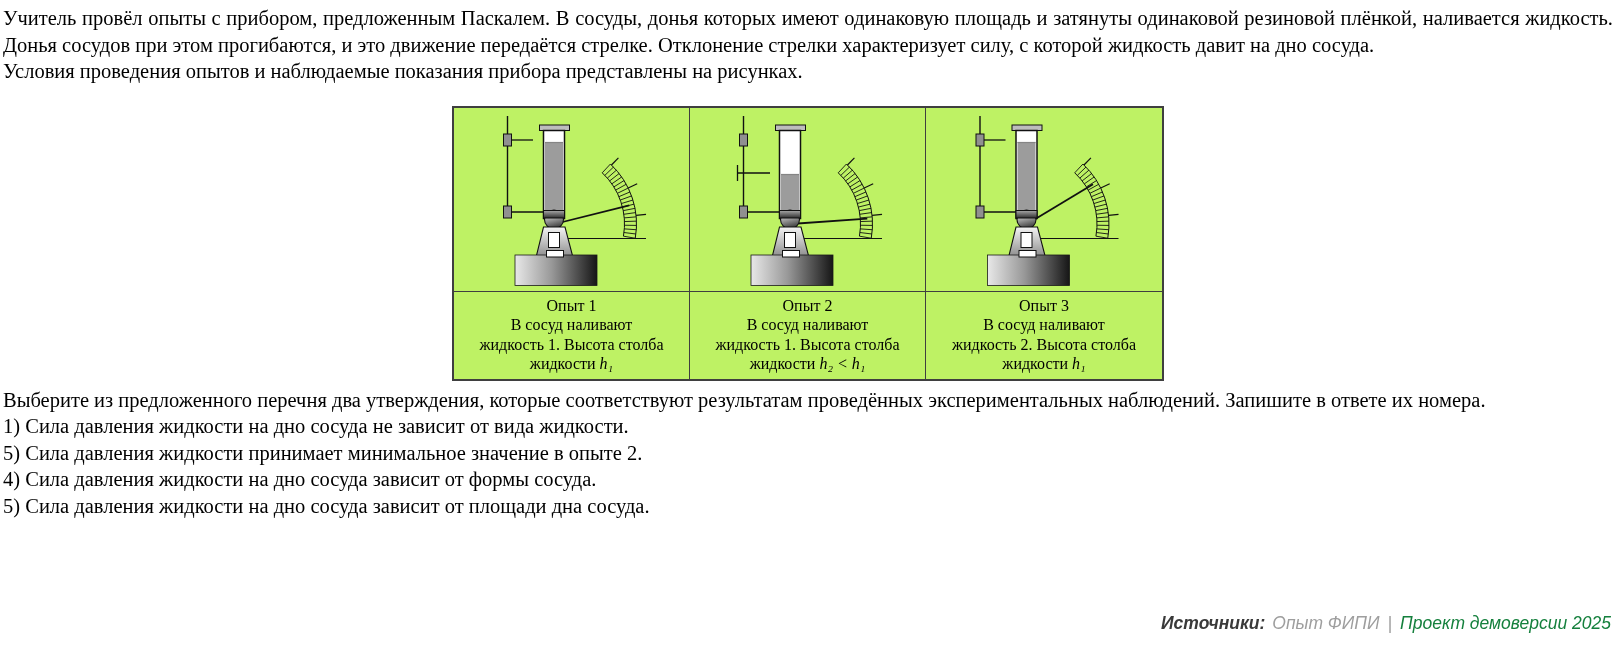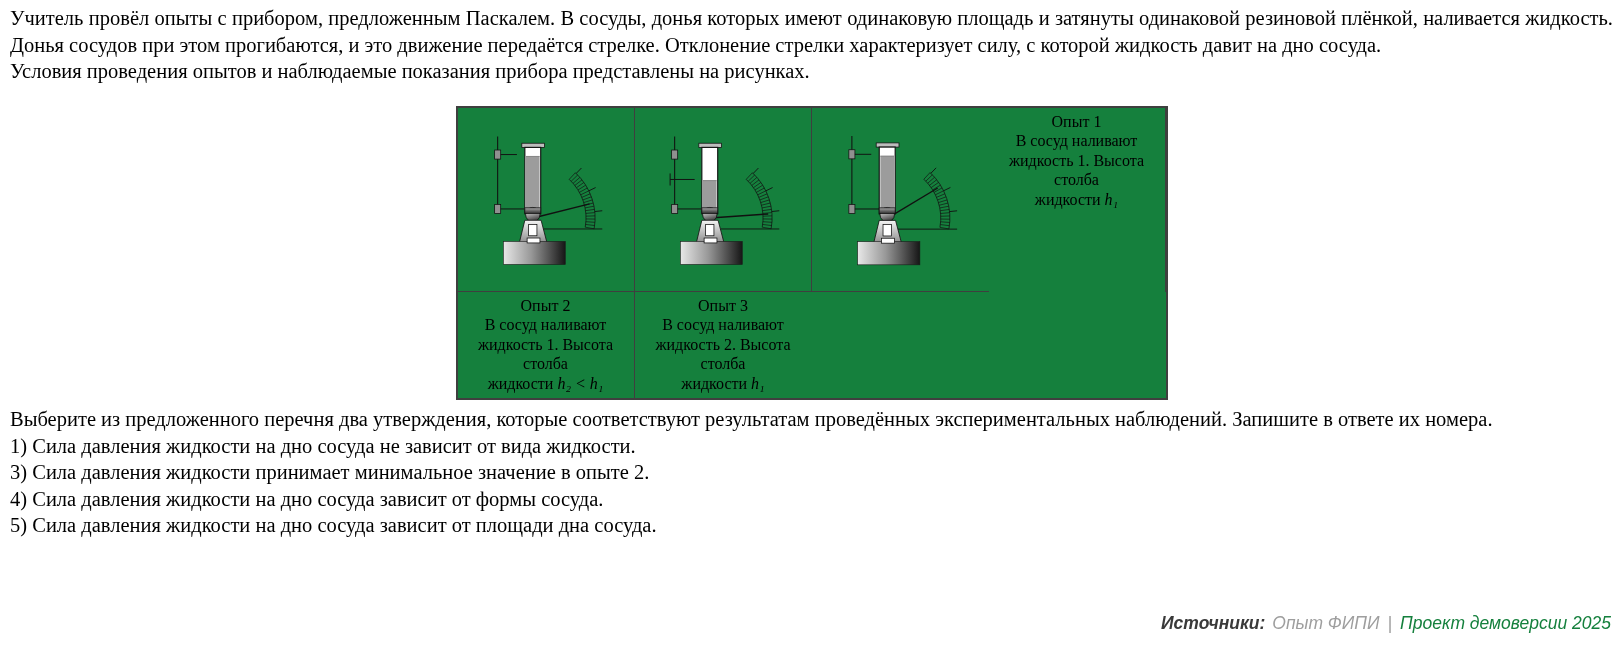--- a/index.html
+++ b/index.html
@@ -2,27 +2,27 @@
 <html><head>
 <meta charset="utf-8">
 <style>
   html,body{margin:0;padding:0;}
   body{
     width:1616px;height:645px;position:relative;overflow:hidden;
     background:#ffffff;color:#000;
     font-family:"Liberation Serif","DejaVu Serif",serif;
     font-size:20.5px;line-height:26.5px;
   }
-  .doc{padding:5px 3px 0 10px;}
+  .doc{padding:5px 3px 0 3px;}
   .para{text-align:justify;}
   .fig{
     width:708px;margin:21px auto 6px;
     border:2px solid #3f3f3f;
-    display:grid;grid-template-columns:1fr 1fr 1fr 1fr;
-    background:#15803d;
+    display:grid;grid-template-columns:1fr 1fr 1fr;
+    background:#bef264;
   }
   .cell{border-right:1.5px solid #3f3f3f;}
   .cell:nth-child(3n){border-right:none;}
   .fig-draw{height:183px;border-bottom:1.5px solid #3f3f3f;position:relative;}
   .fig-draw svg{display:block;width:100%;height:183px;}
   .fig-cap{
     text-align:center;font-size:16px;line-height:19.5px;
     padding:4px 2px 5px 2px;
   }
   .formula{font-style:italic;}
@@ -262,21 +262,21 @@
       <div>В сосуд наливают</div>
       <div>жидкость 2. Высота столба</div>
       <div><span>жидкости </span><span class="formula">h₁</span></div>
     </div>
   </div>
 
   <div class="para" style="margin-top:5px;">Выберите из предложенного перечня два утверждения, которые соответствуют результатам проведённых экспериментальных наблюдений. Запишите в ответе их номера.</div>
 
   <div>
     <div class="opt">1) Сила давления жидкости на дно сосуда не зависит от вида жидкости.</div>
-    <div class="opt">3) Сила давления жидкости принимает минимальное значение в опыте 2.</div>
+    <div class="opt">5) Сила давления жидкости принимает минимальное значение в опыте 2.</div>
     <div class="opt">4) Сила давления жидкости на дно сосуда зависит от формы сосуда.</div>
     <div class="opt">5) Сила давления жидкости на дно сосуда зависит от площади дна сосуда.</div>
   </div>
 
 </div>
 
 <div class="footer">
   <span class="flabel" style="color: rgb(58, 58, 58); text-align: center;">Источники:</span><span class="fsrc" style="color: rgb(158, 158, 158);">Опыт ФИПИ</span><span class="fsep fsrc" style="color: rgb(158, 158, 158);">|</span><span class="fsrc" style="color: #15803d;">Проект демоверсии 2025</span>
 </div>
 

